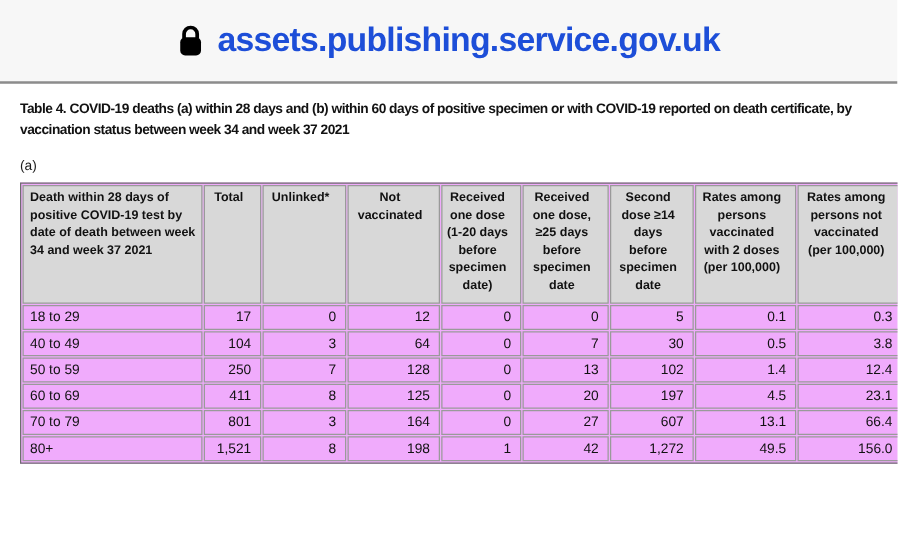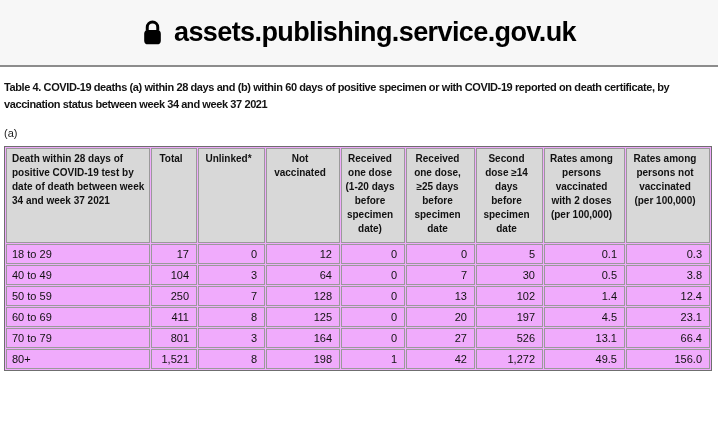--- a/index.html
+++ b/index.html
@@ -7,23 +7,23 @@
     width:718px; height:446px; background:#ffffff; overflow:hidden;
     font-family:"Liberation Sans", sans-serif; color:#000;
   }
   .address-bar {
     height:67px; background:#f7f7f7; border-bottom:2px solid #8c8c8c;
     display:flex; align-items:center; justify-content:center; gap:11px;
     box-sizing:border-box; cursor:pointer;
   }
   .lock { display:flex; align-items:center; }
   .address-text {
-    font-size:27px; font-weight:700; letter-spacing:-0.6px; color:#000000;
+    font-size:27px; font-weight:700; letter-spacing:-0.6px; color:#1d4ed8;
   }
-  .page { padding:12px 8px 0 4px; }
+  .page { padding:12px 8px 0 16px; }
   .doc-title {
     margin:0; font-size:11px; font-weight:bold; line-height:17px;
     letter-spacing:-0.4px; max-width:684px; color:#121212;
   }
   .sub-label { margin:14px 0 7px 0; font-size:11px; color:#1a1a1a; }
   table.data-table {
     border-collapse:separate; border-spacing:1px; table-layout:fixed;
     width:706px; background:#f0abfc; border:1px solid #6f6f6f;
   }
   .data-table th, .data-table td {
@@ -129,21 +129,21 @@
             <td>4.5</td>
             <td>23.1</td>
           </tr>
           <tr>
             <td class="first">70 to 79</td>
             <td>801</td>
             <td>3</td>
             <td>164</td>
             <td>0</td>
             <td>27</td>
-            <td>526</td>
+            <td>607</td>
             <td>13.1</td>
             <td>66.4</td>
           </tr>
           <tr>
             <td class="first">80+</td>
             <td>1,521</td>
             <td>8</td>
             <td>198</td>
             <td>1</td>
             <td>42</td>

